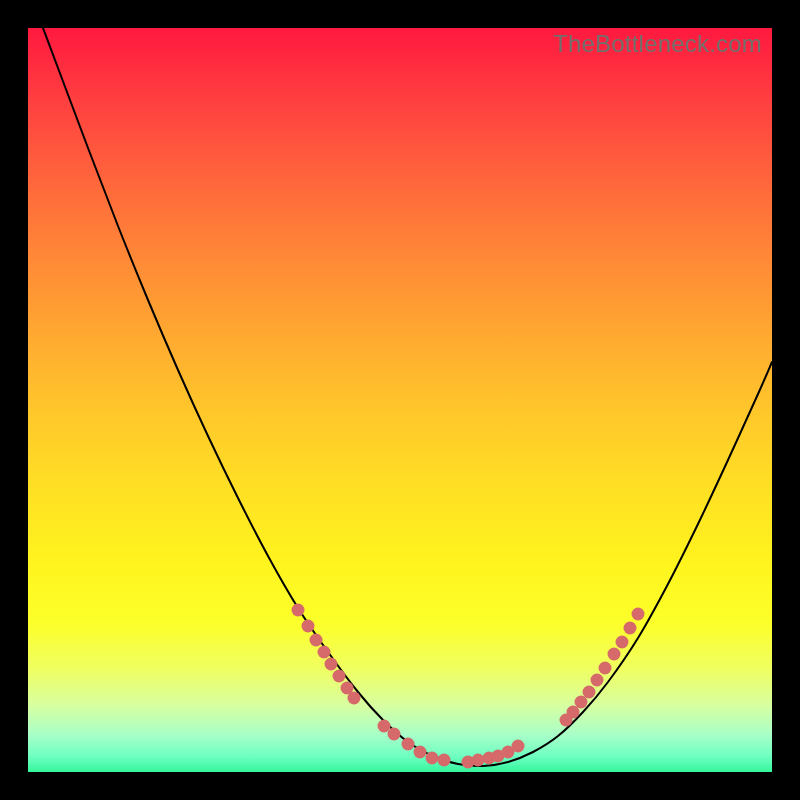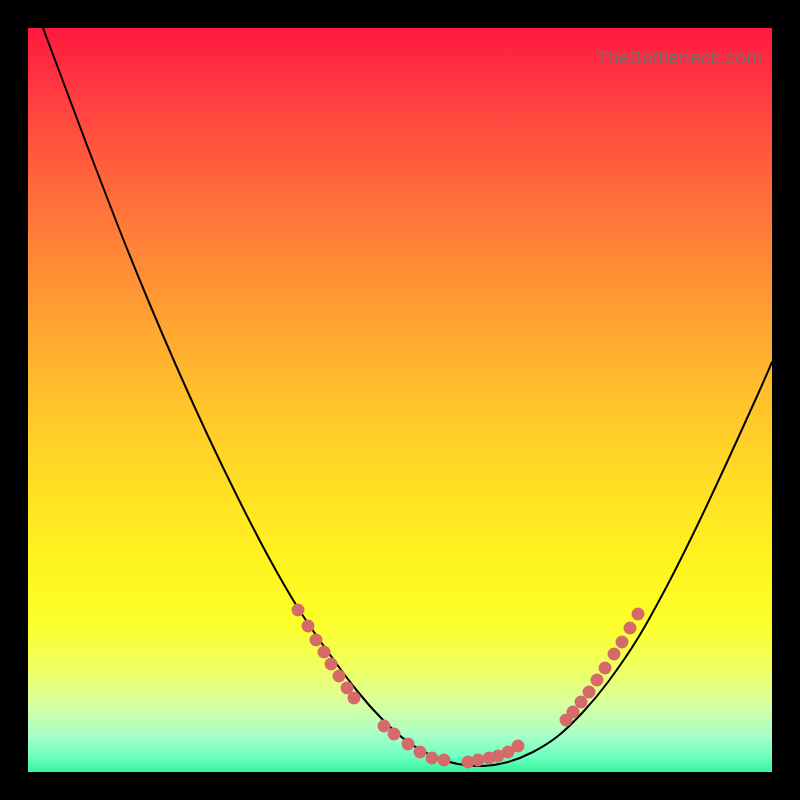--- a/index.html
+++ b/index.html
@@ -36,23 +36,23 @@
       #fff41e 72%,
       #fcff2a 80%,
       #f0ff60 86%,
       #d8ffa0 91%,
       #a8ffc8 95%,
       #6cffc0 98%,
       #34f59c 100%);
   }
   .watermark {
     position: absolute;
-    top: 19px;
+    top: 2px;
     right: 10px;
-    font-size: 19px;
+    font-size: 24px;
     font-weight: 500;
     color: #71706d;
     letter-spacing: 0.2px;
     user-select: none;
   }
   svg.curve {
     position: absolute;
     left: 0;
     top: 0;
     width: 744px;

